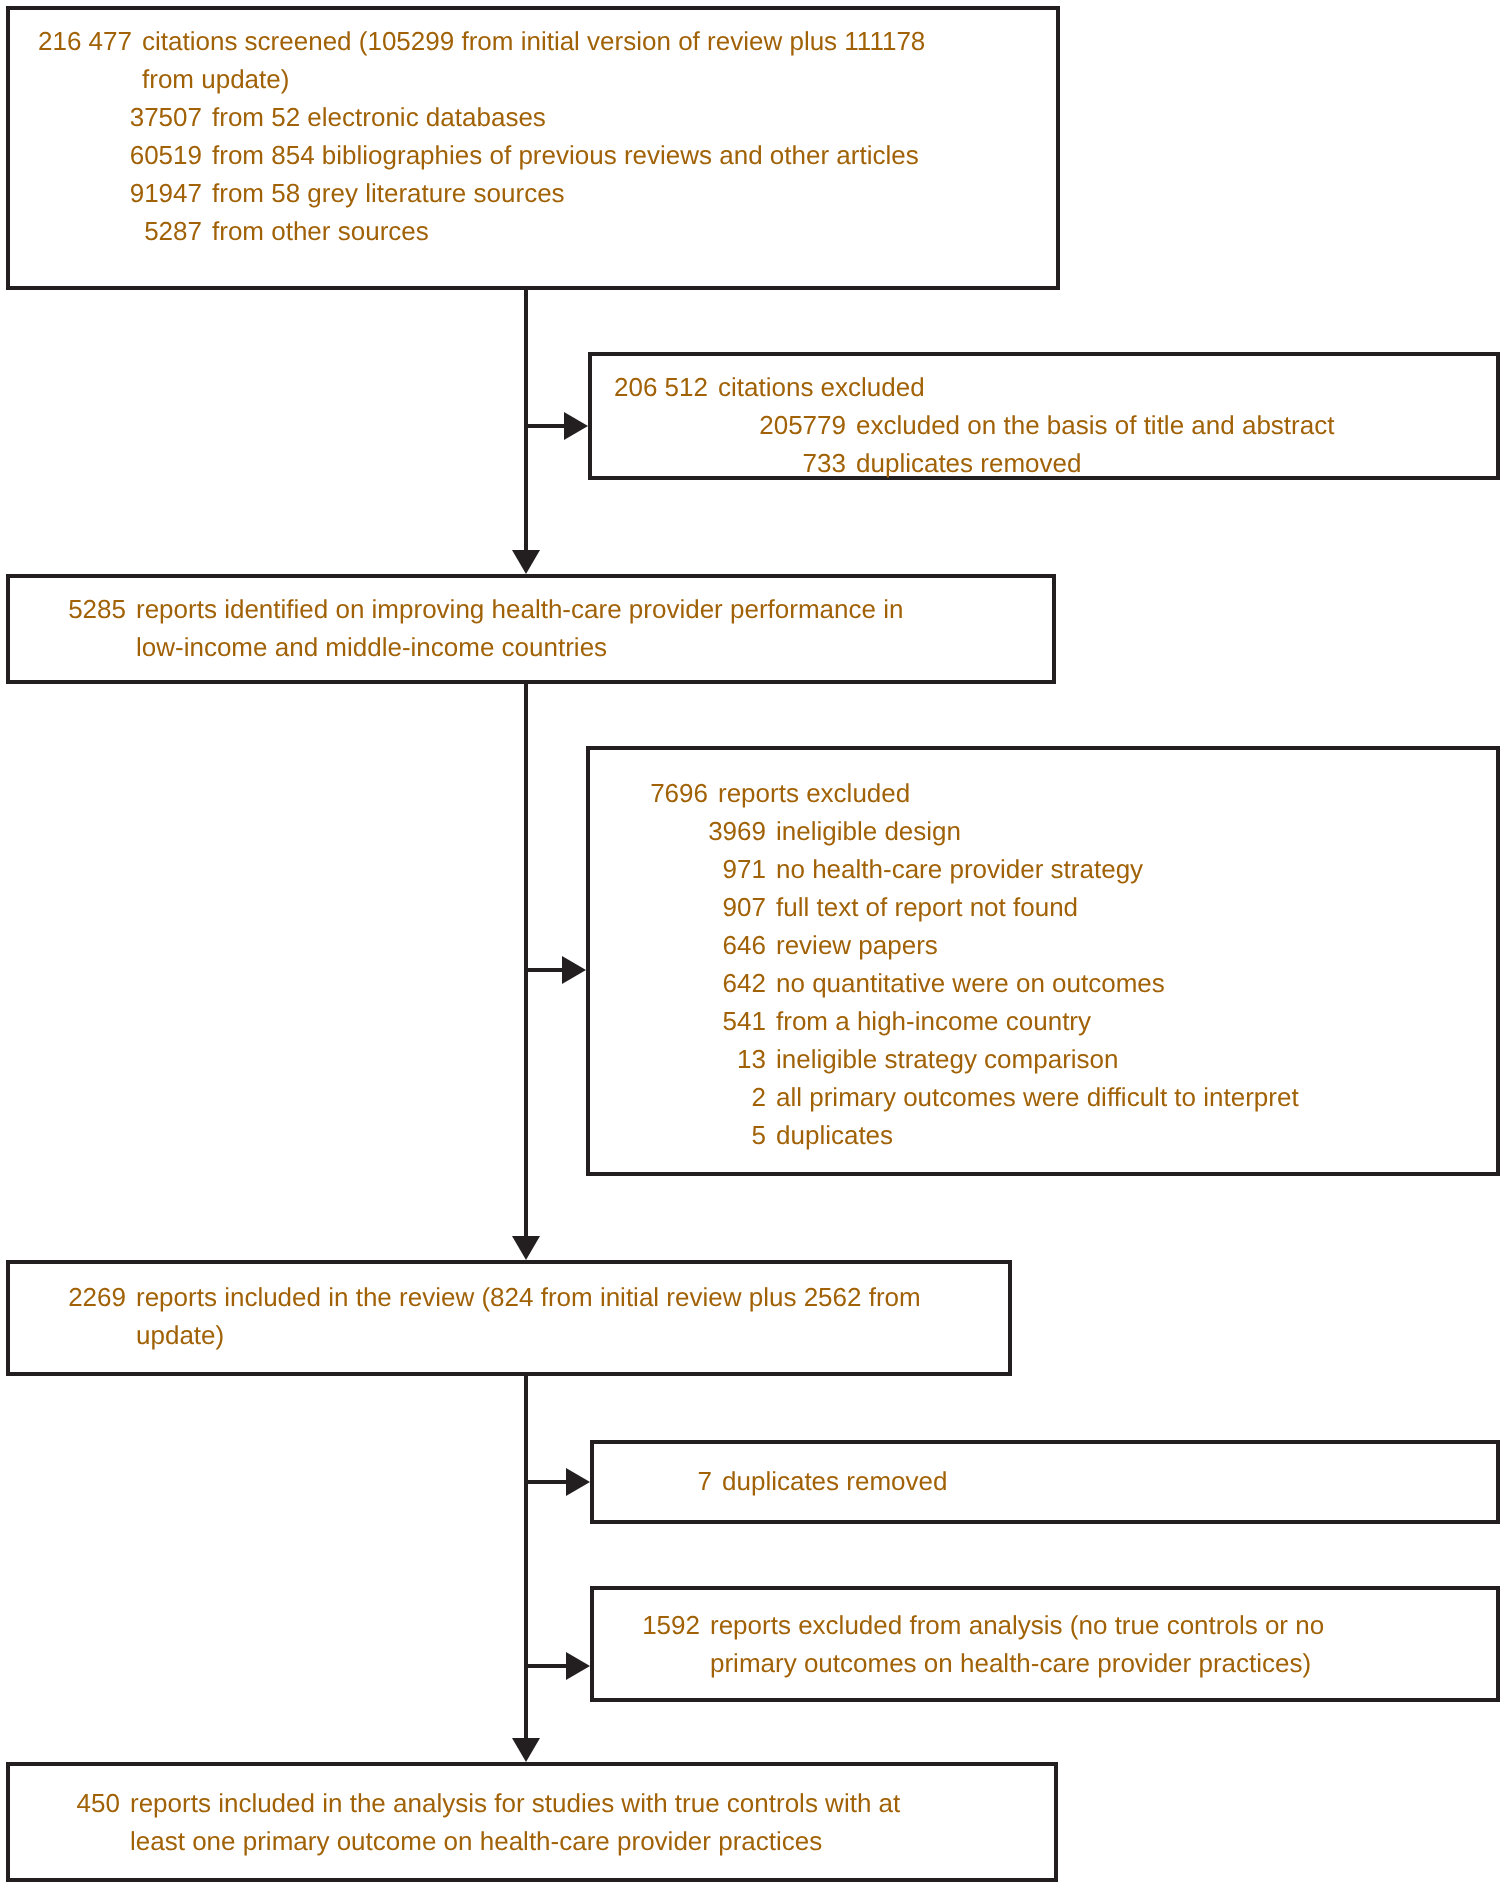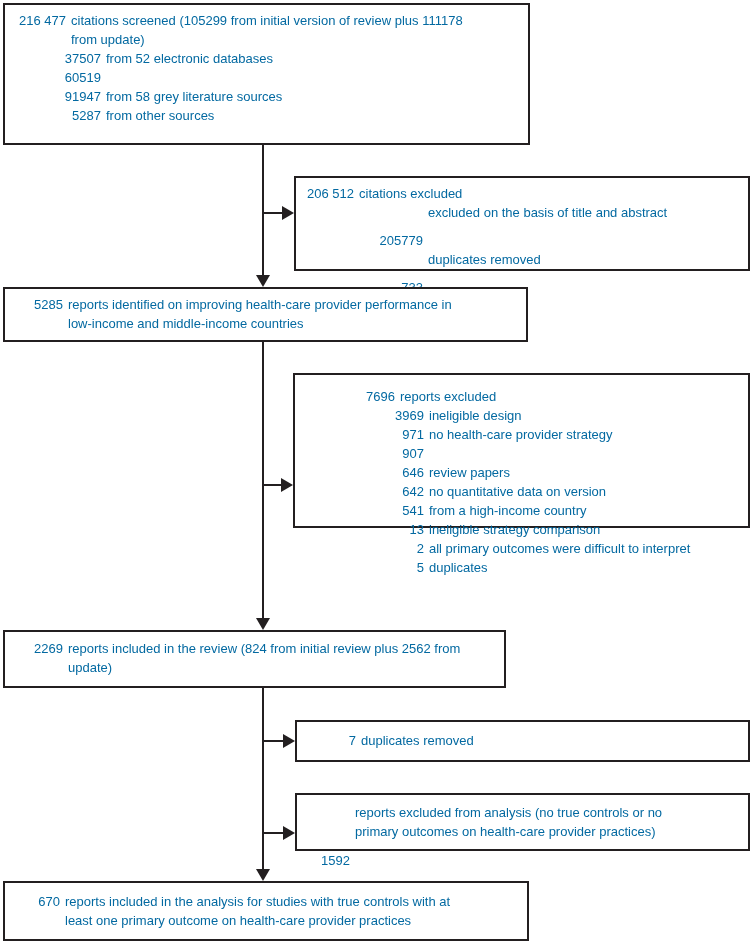--- a/index.html
+++ b/index.html
@@ -4,48 +4,48 @@
 <style>
   html, body { margin: 0; padding: 0; background: #ffffff; }
   .canvas {
     position: relative;
     width: 754px;
     height: 944px;
     background: #ffffff;
     font-family: "Liberation Sans", "DejaVu Sans", sans-serif;
     font-size: 13px;
     line-height: 19px;
-    color: #0369a1;
+    color: #a16207;
   }
   .box {
     position: absolute;
     box-sizing: border-box;
     background: #ffffff;
     border: 2px solid #231f20;
     padding-right: 6px;
   }
   .line { display: flex; align-items: flex-start; }
   .num  { flex: none; text-align: right; white-space: pre; }
   .txt  { flex: 1; padding-left: 5px; white-space: pre-line; }
 
   .main .num { width: 58px; }
   .box1 .main .num { width: 61px; }
   .box4 .main .num { width: 59px; }
   .box6 .main .num { width: 59px; }
-  .box7 .main .num { width: 53px; margin-top: 48px; }
+  .box7 .main .num { width: 53px; }
   .box8 .main .num { width: 55px; }
 
   .box1 .sub .num { width: 96px; }
-  .box2 .sub .num { width: 127px; margin-top: 28px; }
+  .box2 .sub .num { width: 127px; }
   .box4 .sub .num { width: 88px; }
 
   .box1 { left: 3px;   top: 3px;   width: 527px; height: 142px; padding-top: 6px;  }
-  .box2 { left: 294px; top: 176px; width: 456px; height: 95px;  padding-top: 6px;  }
+  .box2 { left: 294px; top: 176px; width: 456px; height: 64px;  padding-top: 6px;  }
   .box3 { left: 3px;   top: 287px; width: 525px; height: 55px;  padding-top: 6px;  }
-  .box4 { left: 293px; top: 373px; width: 457px; height: 155px; padding-top: 12px; padding-left: 41px; }
+  .box4 { left: 293px; top: 373px; width: 457px; height: 215px; padding-top: 12px; }
   .box5 { left: 3px;   top: 630px; width: 503px; height: 58px;  padding-top: 7px;  }
   .box6 { left: 295px; top: 720px; width: 455px; height: 42px;  padding-top: 9px;  }
   .box7 { left: 295px; top: 793px; width: 455px; height: 58px;  padding-top: 8px;  }
   .box8 { left: 3px;   top: 881px; width: 526px; height: 60px;  padding-top: 9px;  }
 
   .vline, .hline { position: absolute; background: #231f20; }
   .vline { width: 2px; }
   .hline { height: 2px; }
   .arr-down {
     position: absolute; width: 0; height: 0;
@@ -90,20 +90,21 @@
     </div>
     <div>
 
         <div class="line sub">
           <span class="num">37507</span>
           <span class="txt">from 52 electronic databases</span>
         </div>
 
         <div class="line sub">
           <span class="num">60519</span>
+          <span class="txt">from 854 bibliographies of previous reviews and other articles</span>
         </div>
 
         <div class="line sub">
           <span class="num">91947</span>
           <span class="txt">from 58 grey literature sources</span>
         </div>
 
         <div class="line sub">
           <span class="num">5287</span>
           <span class="txt">from other sources</span>
@@ -150,30 +151,31 @@
           <span class="txt">ineligible design</span>
         </div>
 
         <div class="line sub">
           <span class="num">971</span>
           <span class="txt">no health-care provider strategy</span>
         </div>
 
         <div class="line sub">
           <span class="num">907</span>
+          <span class="txt">full text of report not found</span>
         </div>
 
         <div class="line sub">
           <span class="num">646</span>
           <span class="txt">review papers</span>
         </div>
 
         <div class="line sub">
           <span class="num">642</span>
-          <span class="txt">no quantitative data on version</span>
+          <span class="txt">no quantitative were on outcomes</span>
         </div>
 
         <div class="line sub">
           <span class="num">541</span>
           <span class="txt">from a high-income country</span>
         </div>
 
         <div class="line sub">
           <span class="num">13</span>
           <span class="txt">ineligible strategy comparison</span>
@@ -209,19 +211,19 @@
   <div class="box box7">
     <div class="line main">
       <span class="num">1592</span>
       <span class="txt">reports excluded from analysis (no true controls or no
 primary outcomes on health-care provider practices)</span>
     </div>
   </div>
 
   <div class="box box8">
     <div class="line main">
-      <span class="num">670</span>
+      <span class="num">450</span>
       <span class="txt">reports included in the analysis for studies with true controls with at
 least one primary outcome on health-care provider practices</span>
     </div>
   </div>
 
 </div>
 
 </body></html>

